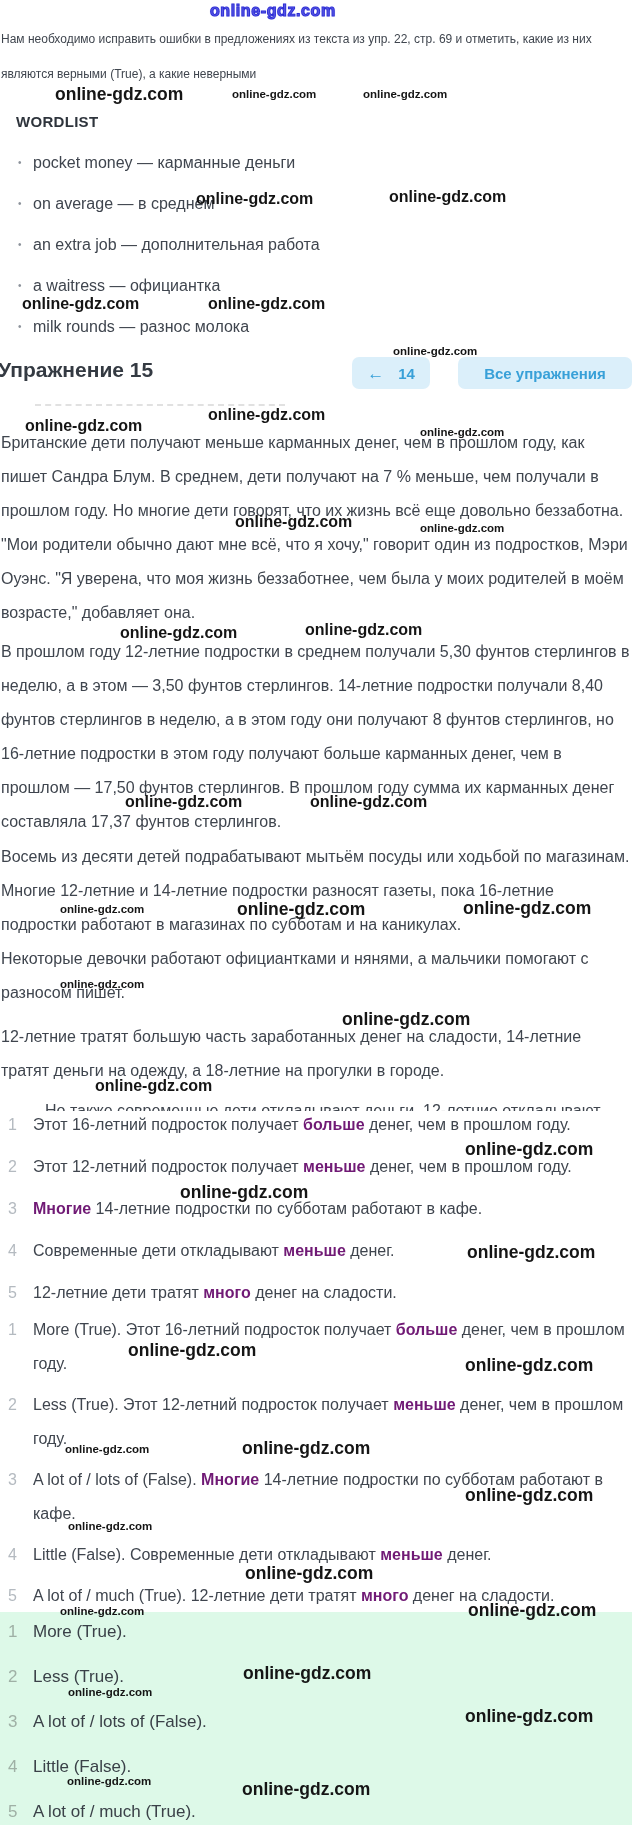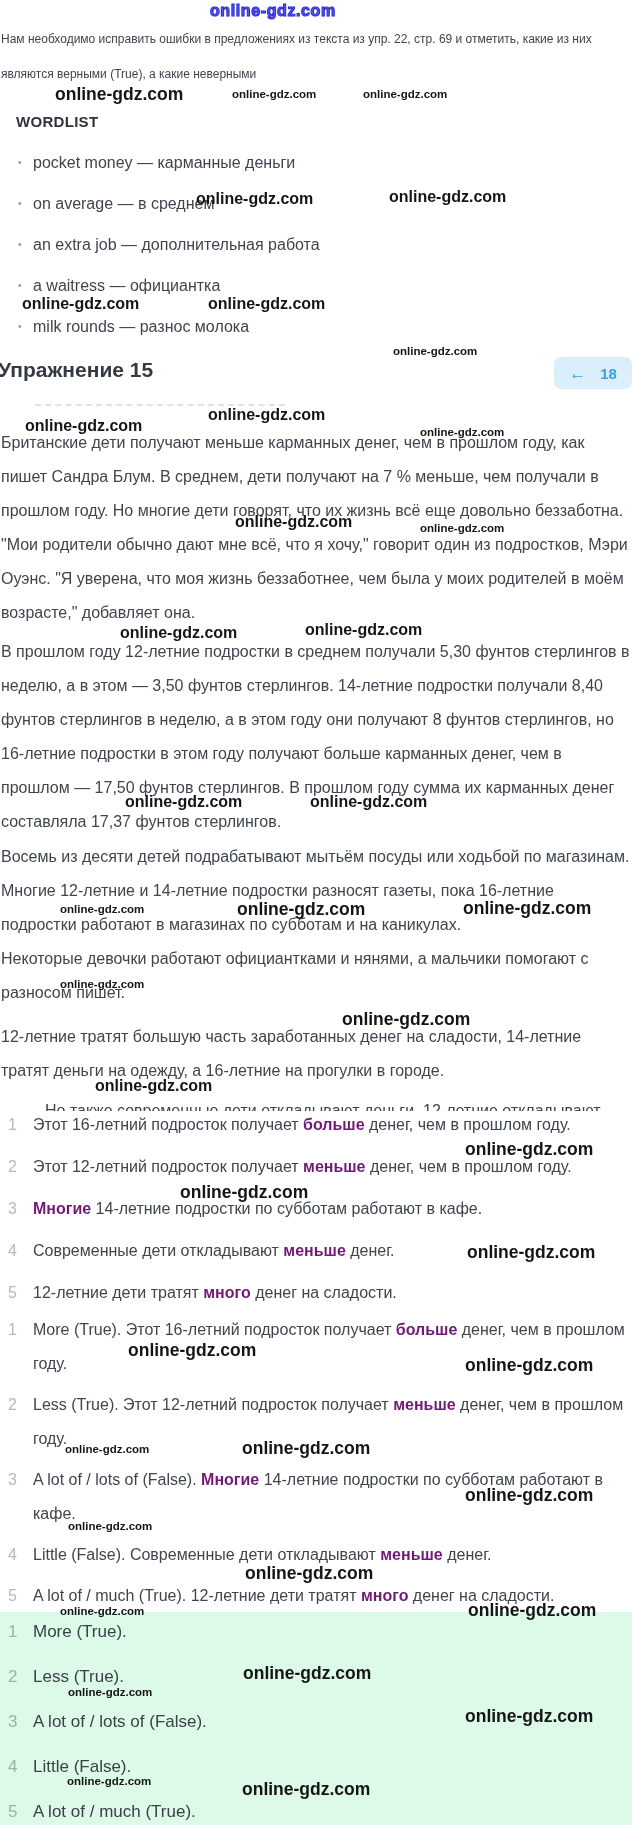--- a/index.html
+++ b/index.html
@@ -66,33 +66,34 @@
       <li><span class="dot">•</span>an extra job — дополнительная работа</li>
       <li><span class="dot">•</span>a waitress — официантка</li>
       <li><span class="dot">•</span>milk rounds — разнос молока</li>
     </ul>
 
   <div class="ex-header">
     <h2 class="ex-title">Упражнение 15</h2>
     <div class="btns">
       <button class="btn prev">
         <span class="arrow">←</span>
-        <span>18</span>
+        <span>14</span>
       </button>
+      <button class="btn all">Все упражнения</button>
     </div>
   </div>
 
   <div class="artifact"></div>
 
   <div id="paragraphs">
       <p class="para" style="top: 426px;">Британские дети получают меньше карманных денег, чем в прошлом году, как пишет Сандра Блум. В среднем, дети получают на 7 % меньше, чем получали в прошлом году. Но многие дети говорят, что их жизнь всё еще довольно беззаботна. "Мои родители обычно дают мне всё, что я хочу," говорит один из подростков, Мэри Оуэнс. "Я уверена, что моя жизнь беззаботнее, чем была у моих родителей в моём возрасте," добавляет она.</p>
       <p class="para" style="top: 635px;">В прошлом году 12-летние подростки в среднем получали 5,30 фунтов стерлингов в неделю, а в этом — 3,50 фунтов стерлингов. 14-летние подростки получали 8,40 фунтов стерлингов в неделю, а в этом году они получают 8 фунтов стерлингов, но 16-летние подростки в этом году получают больше карманных денег, чем в прошлом — 17,50 фунтов стерлингов. В прошлом году сумма их карманных денег составляла 17,37 фунтов стерлингов.</p>
       <p class="para" style="top: 840px;">Восемь из десяти детей подрабатывают мытьём посуды или ходьбой по магазинам. Многие 12-летние и 14-летние подростки разносят газеты, пока 16-летние подростки работают в магазинах по субботам и на каникулах.</p>
       <p class="para" style="top: 942px;">Некоторые девочки работают официантками и нянями, а мальчики помогают с разносом пишет.</p>
-      <p class="para" style="top: 1020px;">12-летние тратят большую часть заработанных денег на сладости, 14-летние тратят деньги на одежду, а 16-летние на прогулки в городе.</p>
+      <p class="para" style="top: 1020px;">12-летние тратят большую часть заработанных денег на сладости, 14-летние тратят деньги на одежду, а 18-летние на прогулки в городе.</p>
       <p class="para clipped" style="top: 1094px; margin-left: 44px;">Но также современные дети откладывают деньги. 12-летние откладывают</p>
     </div>
 
   <ol id="list-a" class="numlist">
       <li><span class="num">1</span>Этот 16-летний подросток получает <b>больше</b> денег, чем в прошлом году.</li>
       <li><span class="num">2</span>Этот 12-летний подросток получает <b>меньше</b> денег, чем в прошлом году.</li>
       <li><span class="num">3</span><b>Многие</b> 14-летние подростки по субботам работают в кафе.</li>
       <li><span class="num">4</span>Современные дети откладывают <b>меньше</b> денег.</li>
       <li><span class="num">5</span>12-летние дети тратят <b>много</b> денег на сладости.</li>
     </ol>

